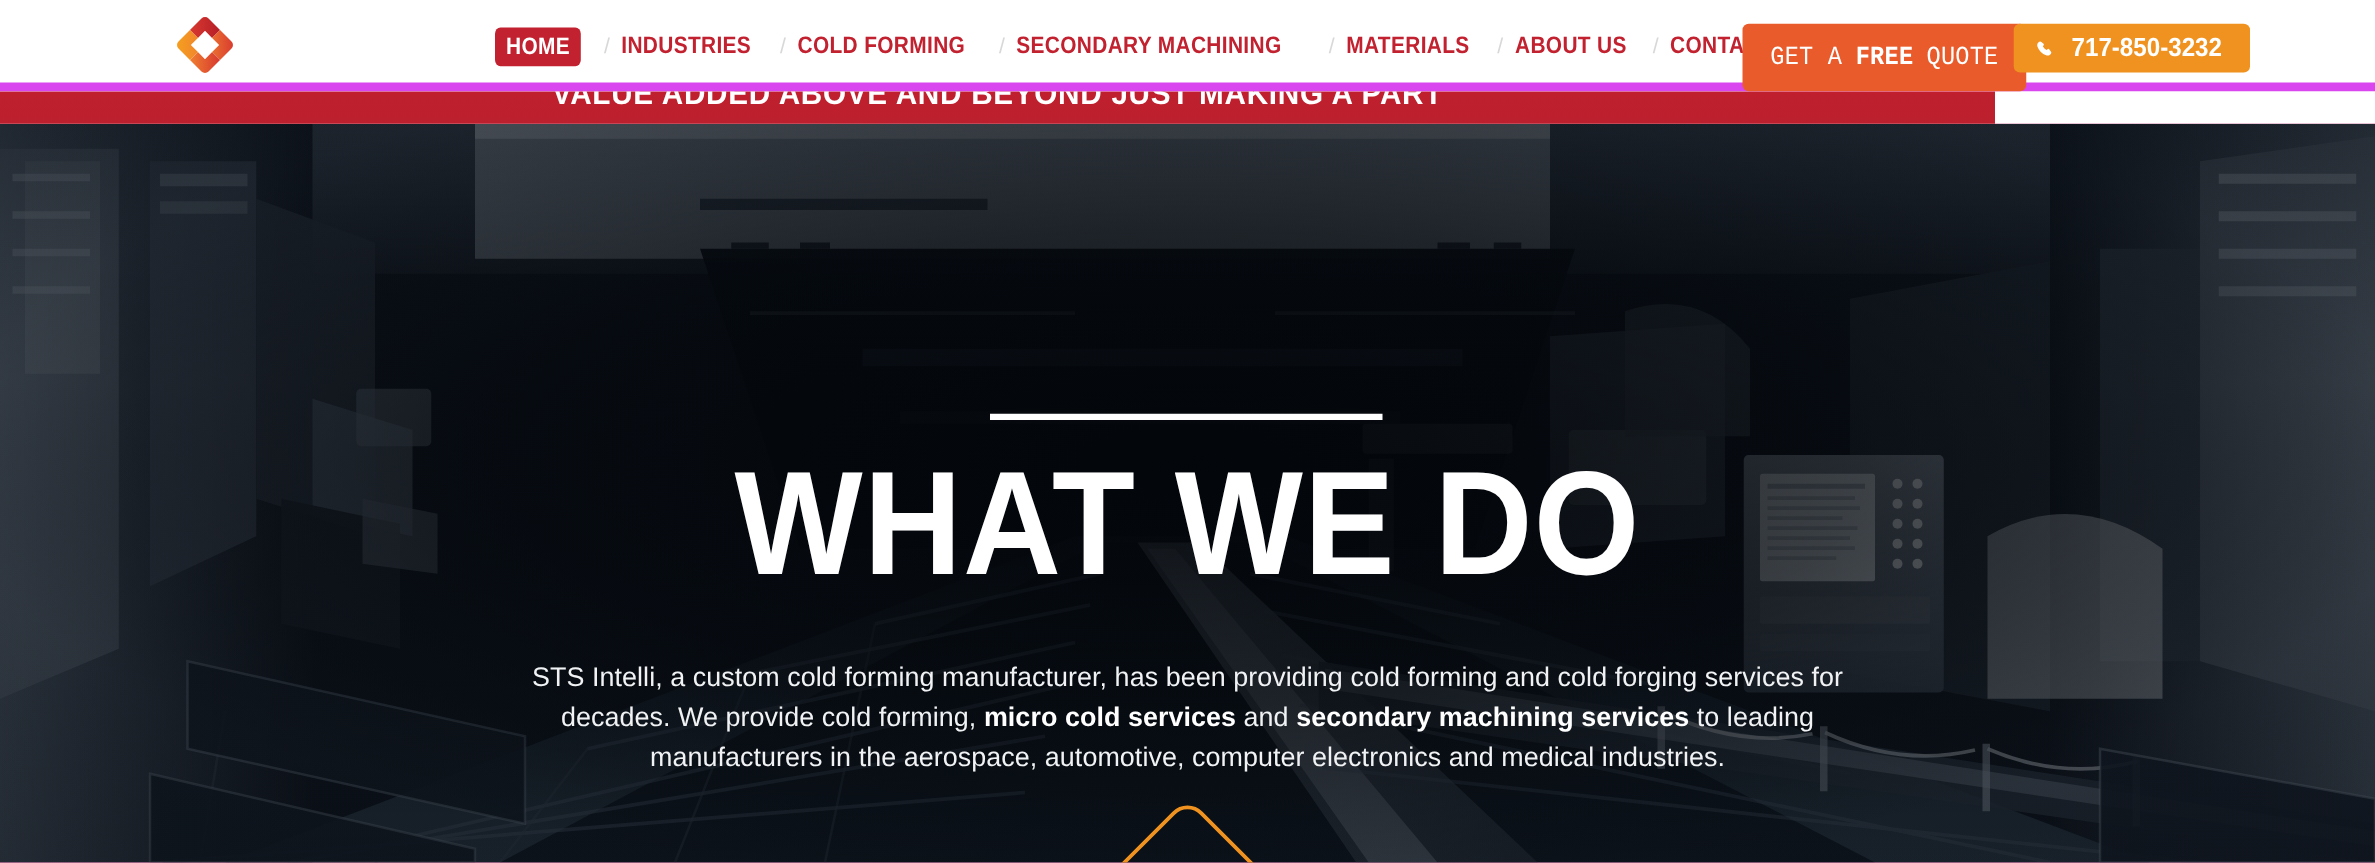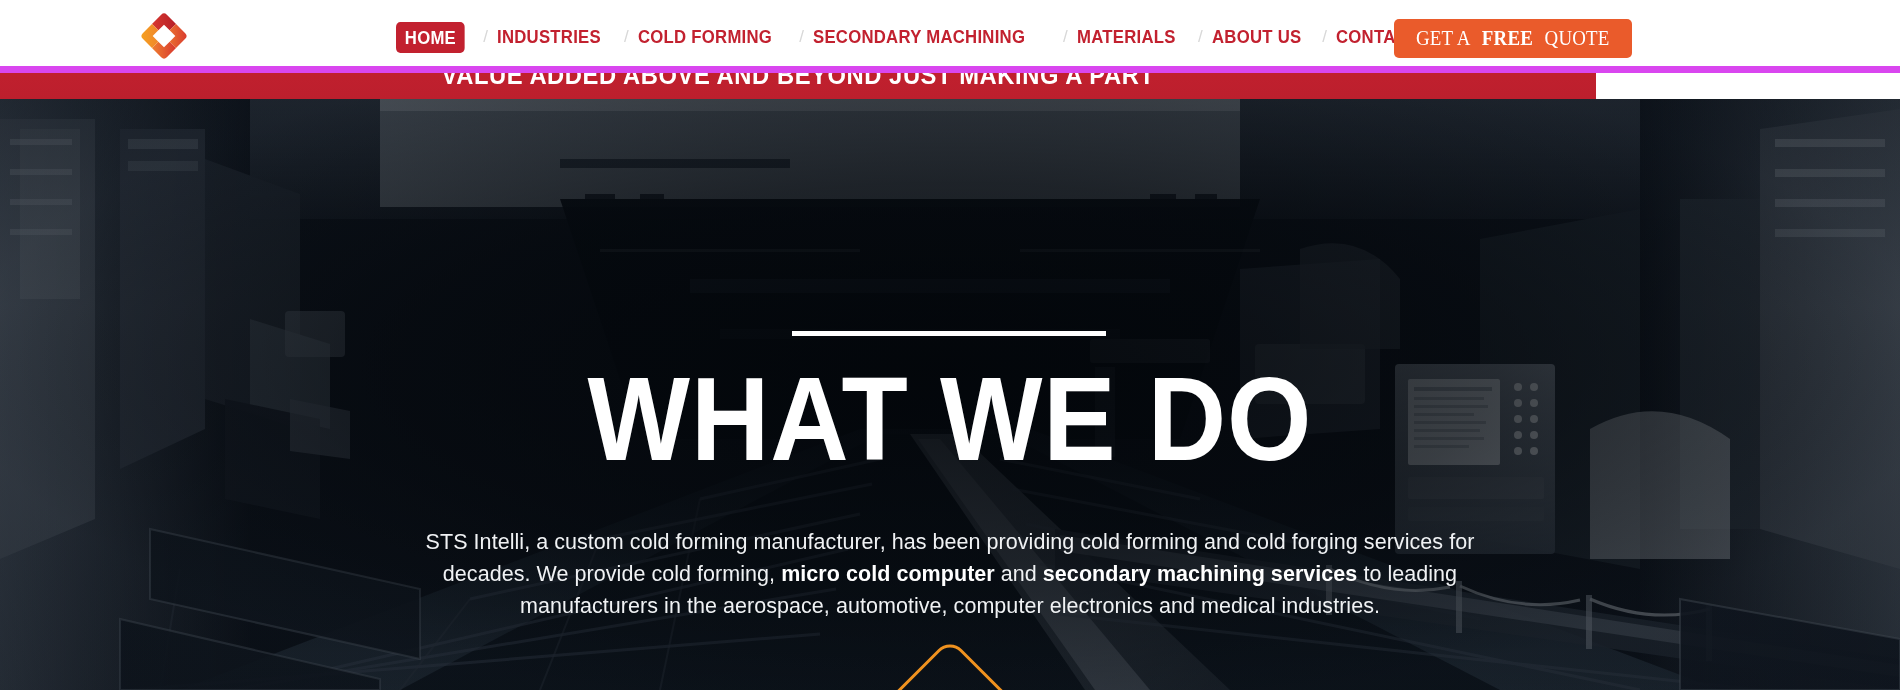--- a/index.html
+++ b/index.html
@@ -54,27 +54,27 @@
     color:#d8d8d8;
     font-size:17px;
     font-weight:400;
     margin:0 9px;
     line-height:34px;
     user-select:none;
   }
 
   .btn-quote{
     position:absolute; left:1394px; top:19px;
-    height:39px;
+    height:54px;
     padding:0 19px;
     background:#ea5b2b;
     border:none; border-radius:5px;
     color:#fff;
     display:flex; align-items:center;
-    font-family:Liberation Serif, serif;
+    font-family:Liberation Mono, monospace;
     font-size:21px; font-weight:700;
     letter-spacing:.2px;
     cursor:pointer;
     white-space:nowrap;
   }
   .btn-quote .lite{ font-weight:400; transform:scaleX(.9); display:inline-block;}
   .btn-quote .strong{ font-weight:700; transform:scaleX(.9); display:inline-block; margin:0 5px;}
 
   .btn-phone{
     position:absolute; left:1611px; top:19px;
@@ -243,20 +243,26 @@
     <span class="nav-sep">/</span>
     <a class="nav-item" href="#">CONTACT US</a>
   </nav>
 
   <button class="btn-quote">
     <span class="lite">GET A</span>
     <span class="strong">FREE</span>
     <span class="lite">QUOTE</span>
   </button>
 
+  <button class="btn-phone">
+    <svg class="phone-ico" viewBox="0 0 16 16">
+      <path fill="#ffffff" d="M3.2.8a1.3 1.3 0 0 0-1.7.15L.9 1.6C.15 2.4 0 3.6.4 4.7 1.5 7.9 4.1 10.5 7.3 11.6c1.1.4 2.3.25 3.1-.5l.65-.6a1.3 1.3 0 0 0 .15-1.7l-1.3-1.8a1.1 1.1 0 0 0-1.5-.3l-.9.6a9.8 9.8 0 0 1-2.8-2.8l.6-.9a1.1 1.1 0 0 0-.3-1.5z" transform="translate(1.6,1.6)"></path>
+    </svg>
+    <span class="num">717-850-3232</span>
+  </button>
 </div>
 
 <div class="tagline-bar">
   <div class="tagline-text">VALUE ADDED ABOVE AND BEYOND JUST MAKING A PART</div>
 </div>
 
 <section class="hero">
 
   <svg class="hero-photo" viewBox="0 0 1900 591" preserveAspectRatio="none">
     <defs>
@@ -432,21 +438,21 @@
 
   <div class="hero-tint"></div>
 
   <div class="hero-inner">
 
     <div class="hero-rule"></div>
 
     <h1 class="hero-title">WHAT WE DO</h1>
 
     <p class="hero-copy">
-      <span>STS Intelli, a custom cold forming manufacturer, has been providing cold forming and cold forging services for decades. We provide cold forming, </span><a href="#">micro cold computer</a><span> and </span><a href="#">secondary machining services</a><span> to leading manufacturers in the aerospace, automotive, computer electronics and medical industries.</span>
+      <span>STS Intelli, a custom cold forming manufacturer, has been providing cold forming and cold forging services for decades. We provide cold forming, </span><a href="#">micro cold services</a><span> and </span><a href="#">secondary machining services</a><span> to leading manufacturers in the aerospace, automotive, computer electronics and medical industries.</span>
     </p>
 
     <div class="more-wrap">
       <span class="more-diamond"></span>
       <span class="more-label">
         
       </span>
     </div>
 
   </div>

